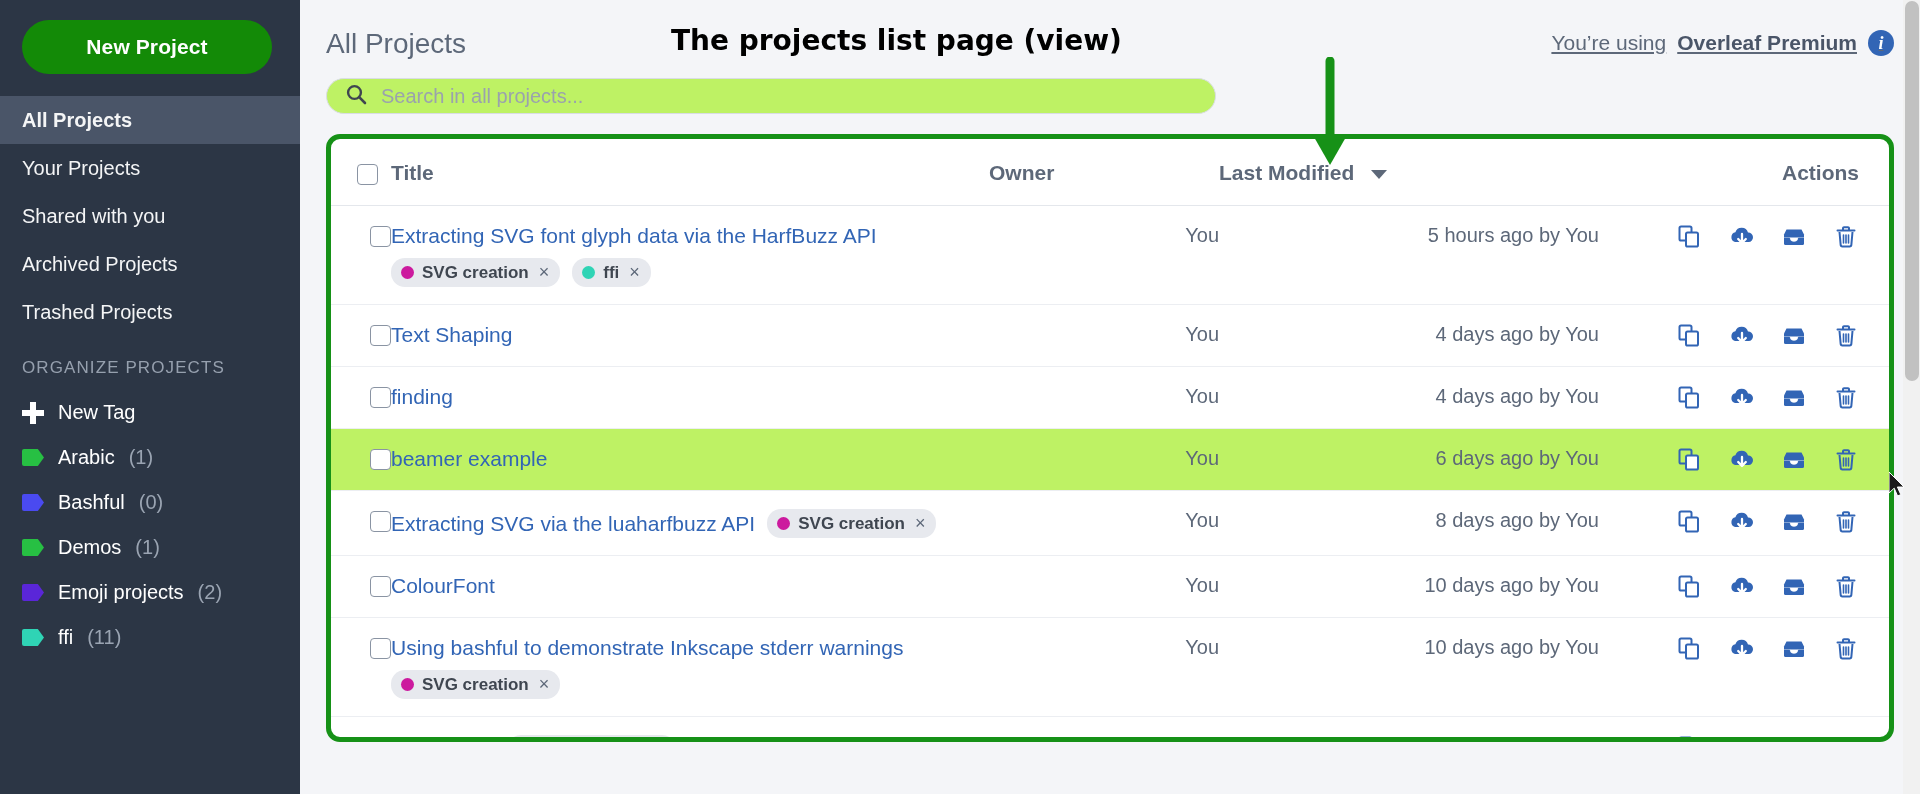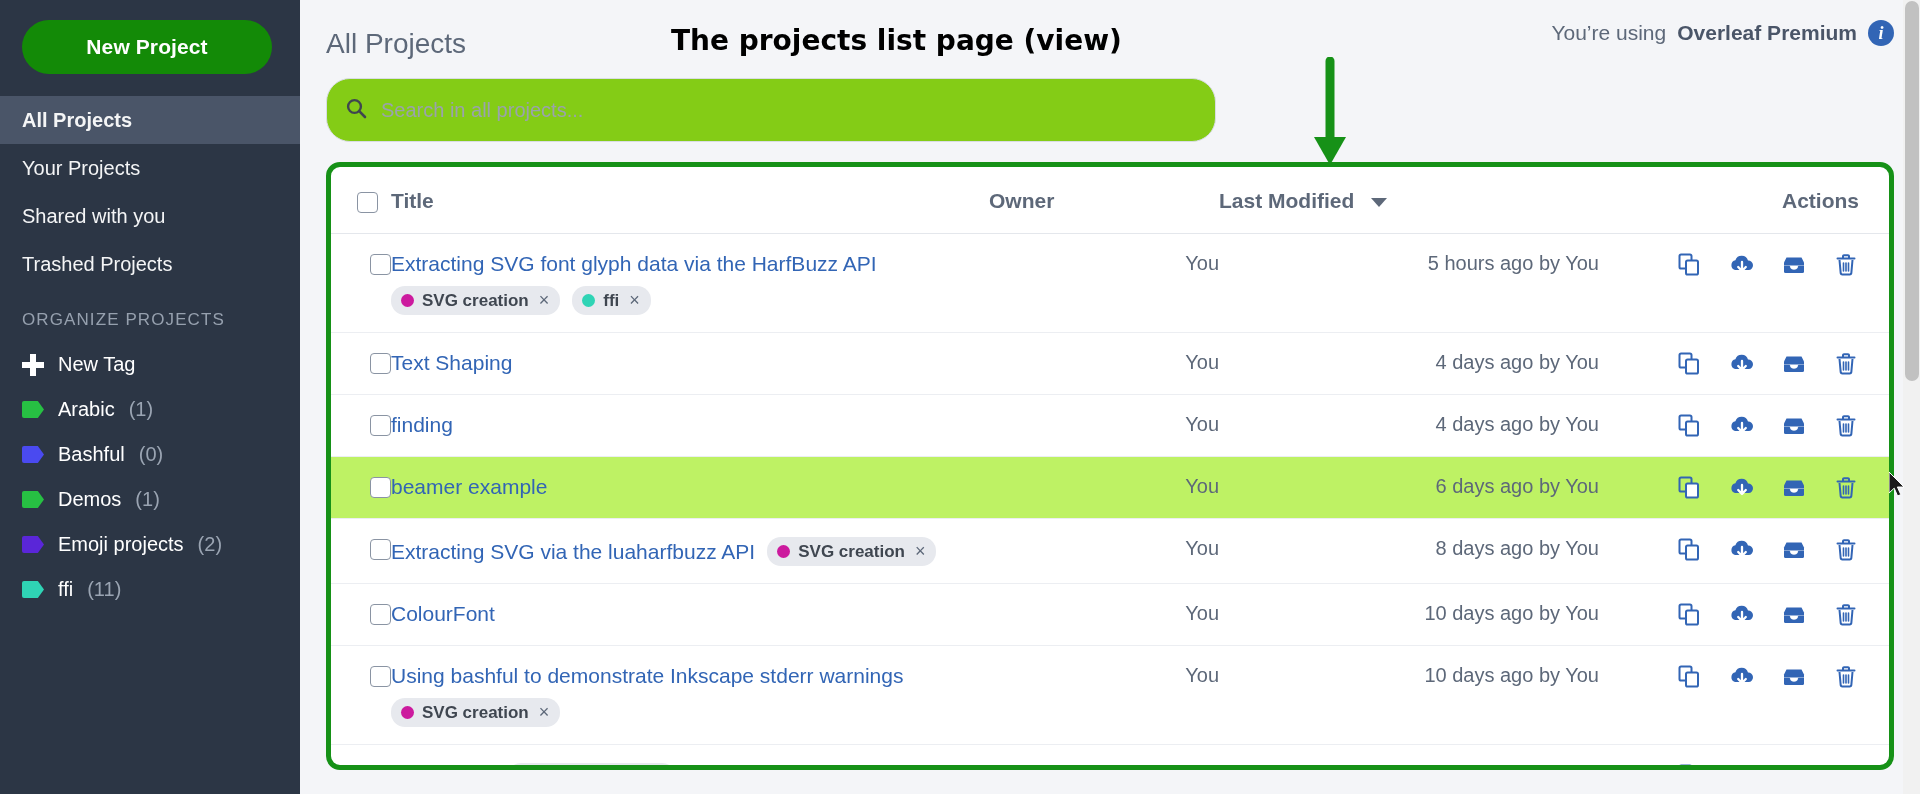--- a/index.html
+++ b/index.html
@@ -105,47 +105,48 @@
     position: absolute;
     left: 345px; top: 24px;
     font-family: "DejaVu Sans", sans-serif;
     font-weight: bold;
     font-size: 28px;
     color: #000;
     white-space: nowrap;
   }
   .premium {
     margin-left: auto;
-    padding-top: 20px;
+    padding-top: 30px;
     font-size: 21px;
     color: #5d6879;
     display: flex; align-items: center; gap: 11px;
     white-space: nowrap;
+    text-decoration: underline;
   }
   .premium b { color: #4a5568; }
   .info-icon {
     width: 26px; height: 26px; border-radius: 50%;
     background: #3265b5; color: #fff;
     font-family: "Liberation Serif", serif;
     font-style: italic; font-weight: bold;
     font-size: 18px;
     display: flex; align-items: center; justify-content: center;
     cursor: pointer;
   }
 
   
   .search-wrap {
     position: relative;
     width: 890px;
     margin-top: 2px;
   }
   .search-box {
     display: flex; align-items: center;
-    height: 64px;
-    background: #84cc16;
+    height: 36px;
+    background: #bef264;
     border: 1px solid #d9dde4;
     border-radius: 24px;
     padding: 0 18px;
     gap: 14px;
   }
   .search-icon { flex: 0 0 22px; }
   .search-input {
     border: none; outline: none;
     font-size: 20px;
     font-family: "Liberation Sans", sans-serif;
@@ -257,20 +258,21 @@
 <div id="app">
 
   <div class="sidebar">
     <div class="new-project-wrap">
       <button class="new-project-btn">New Project</button>
     </div>
 
     <div class="nav-item active">All Projects</div>
     <div class="nav-item">Your Projects</div>
     <div class="nav-item">Shared with you</div>
+    <div class="nav-item">Archived Projects</div>
     <div class="nav-item">Trashed Projects</div>
 
     <div class="nav-section-title">ORGANIZE PROJECTS</div>
 
     <div class="tag-row">
       <span class="plus-icon"></span>
       <span>New Tag</span>
     </div>
 
     <div class="tag-row">

